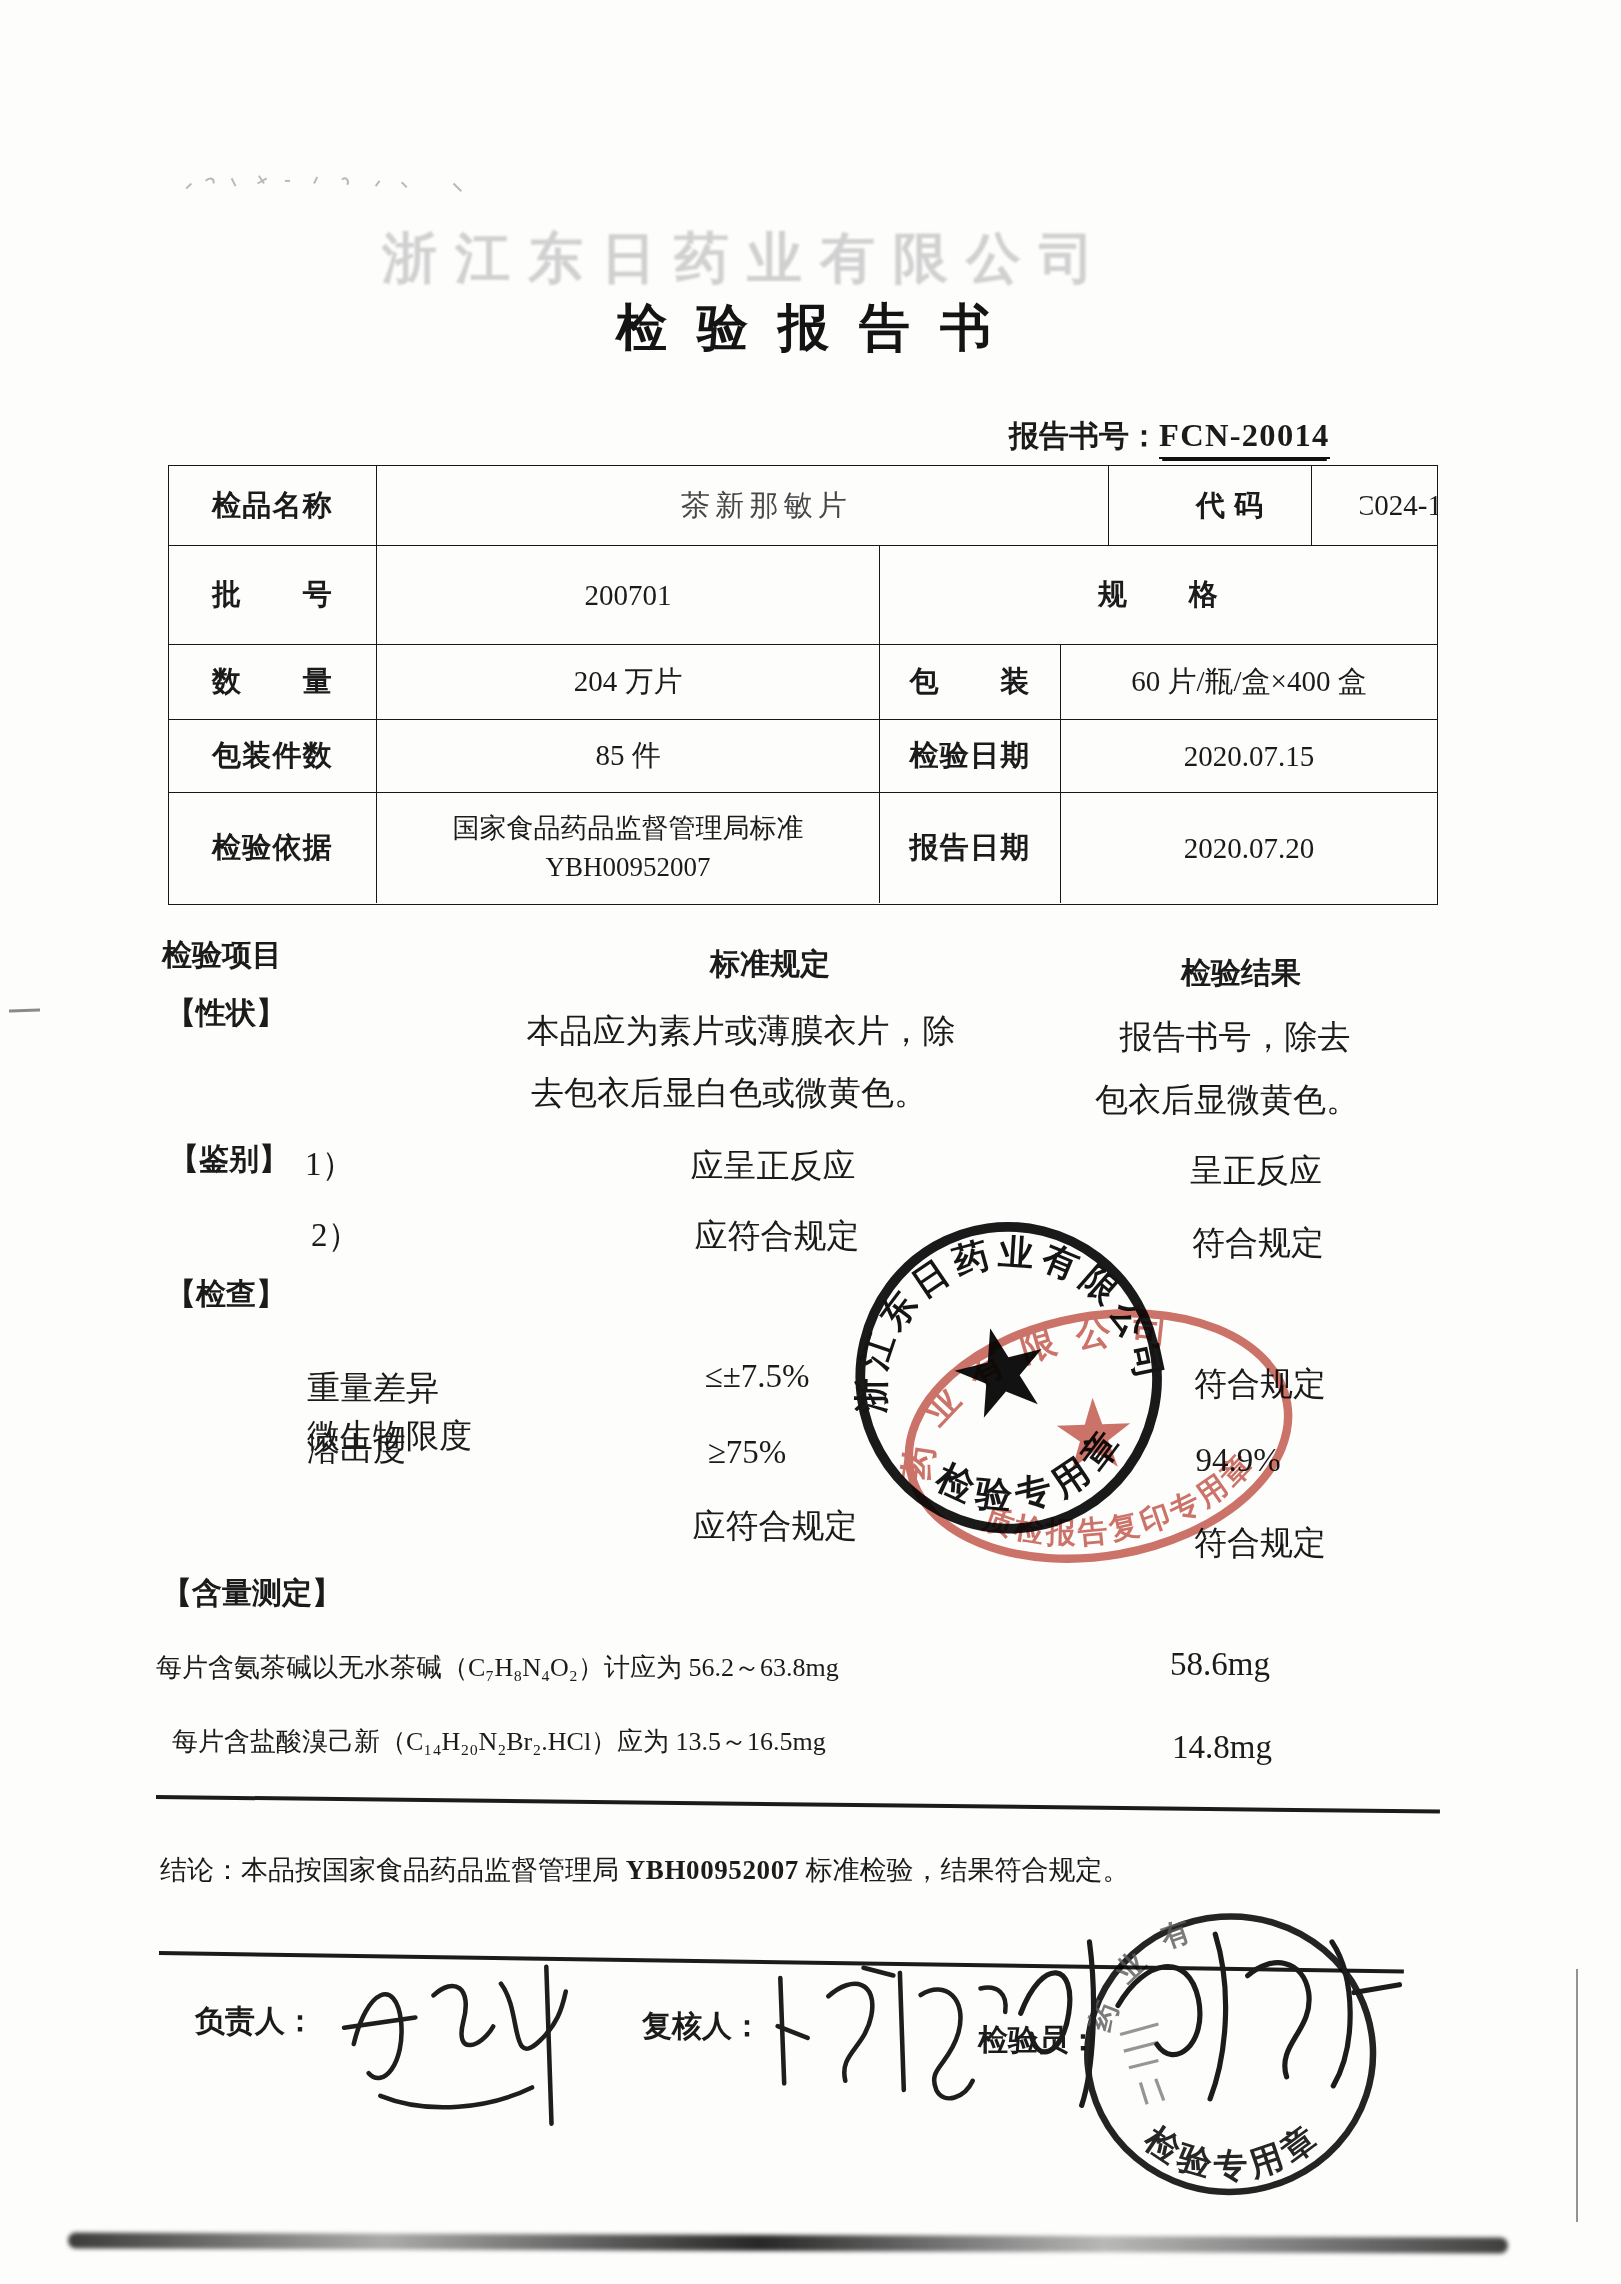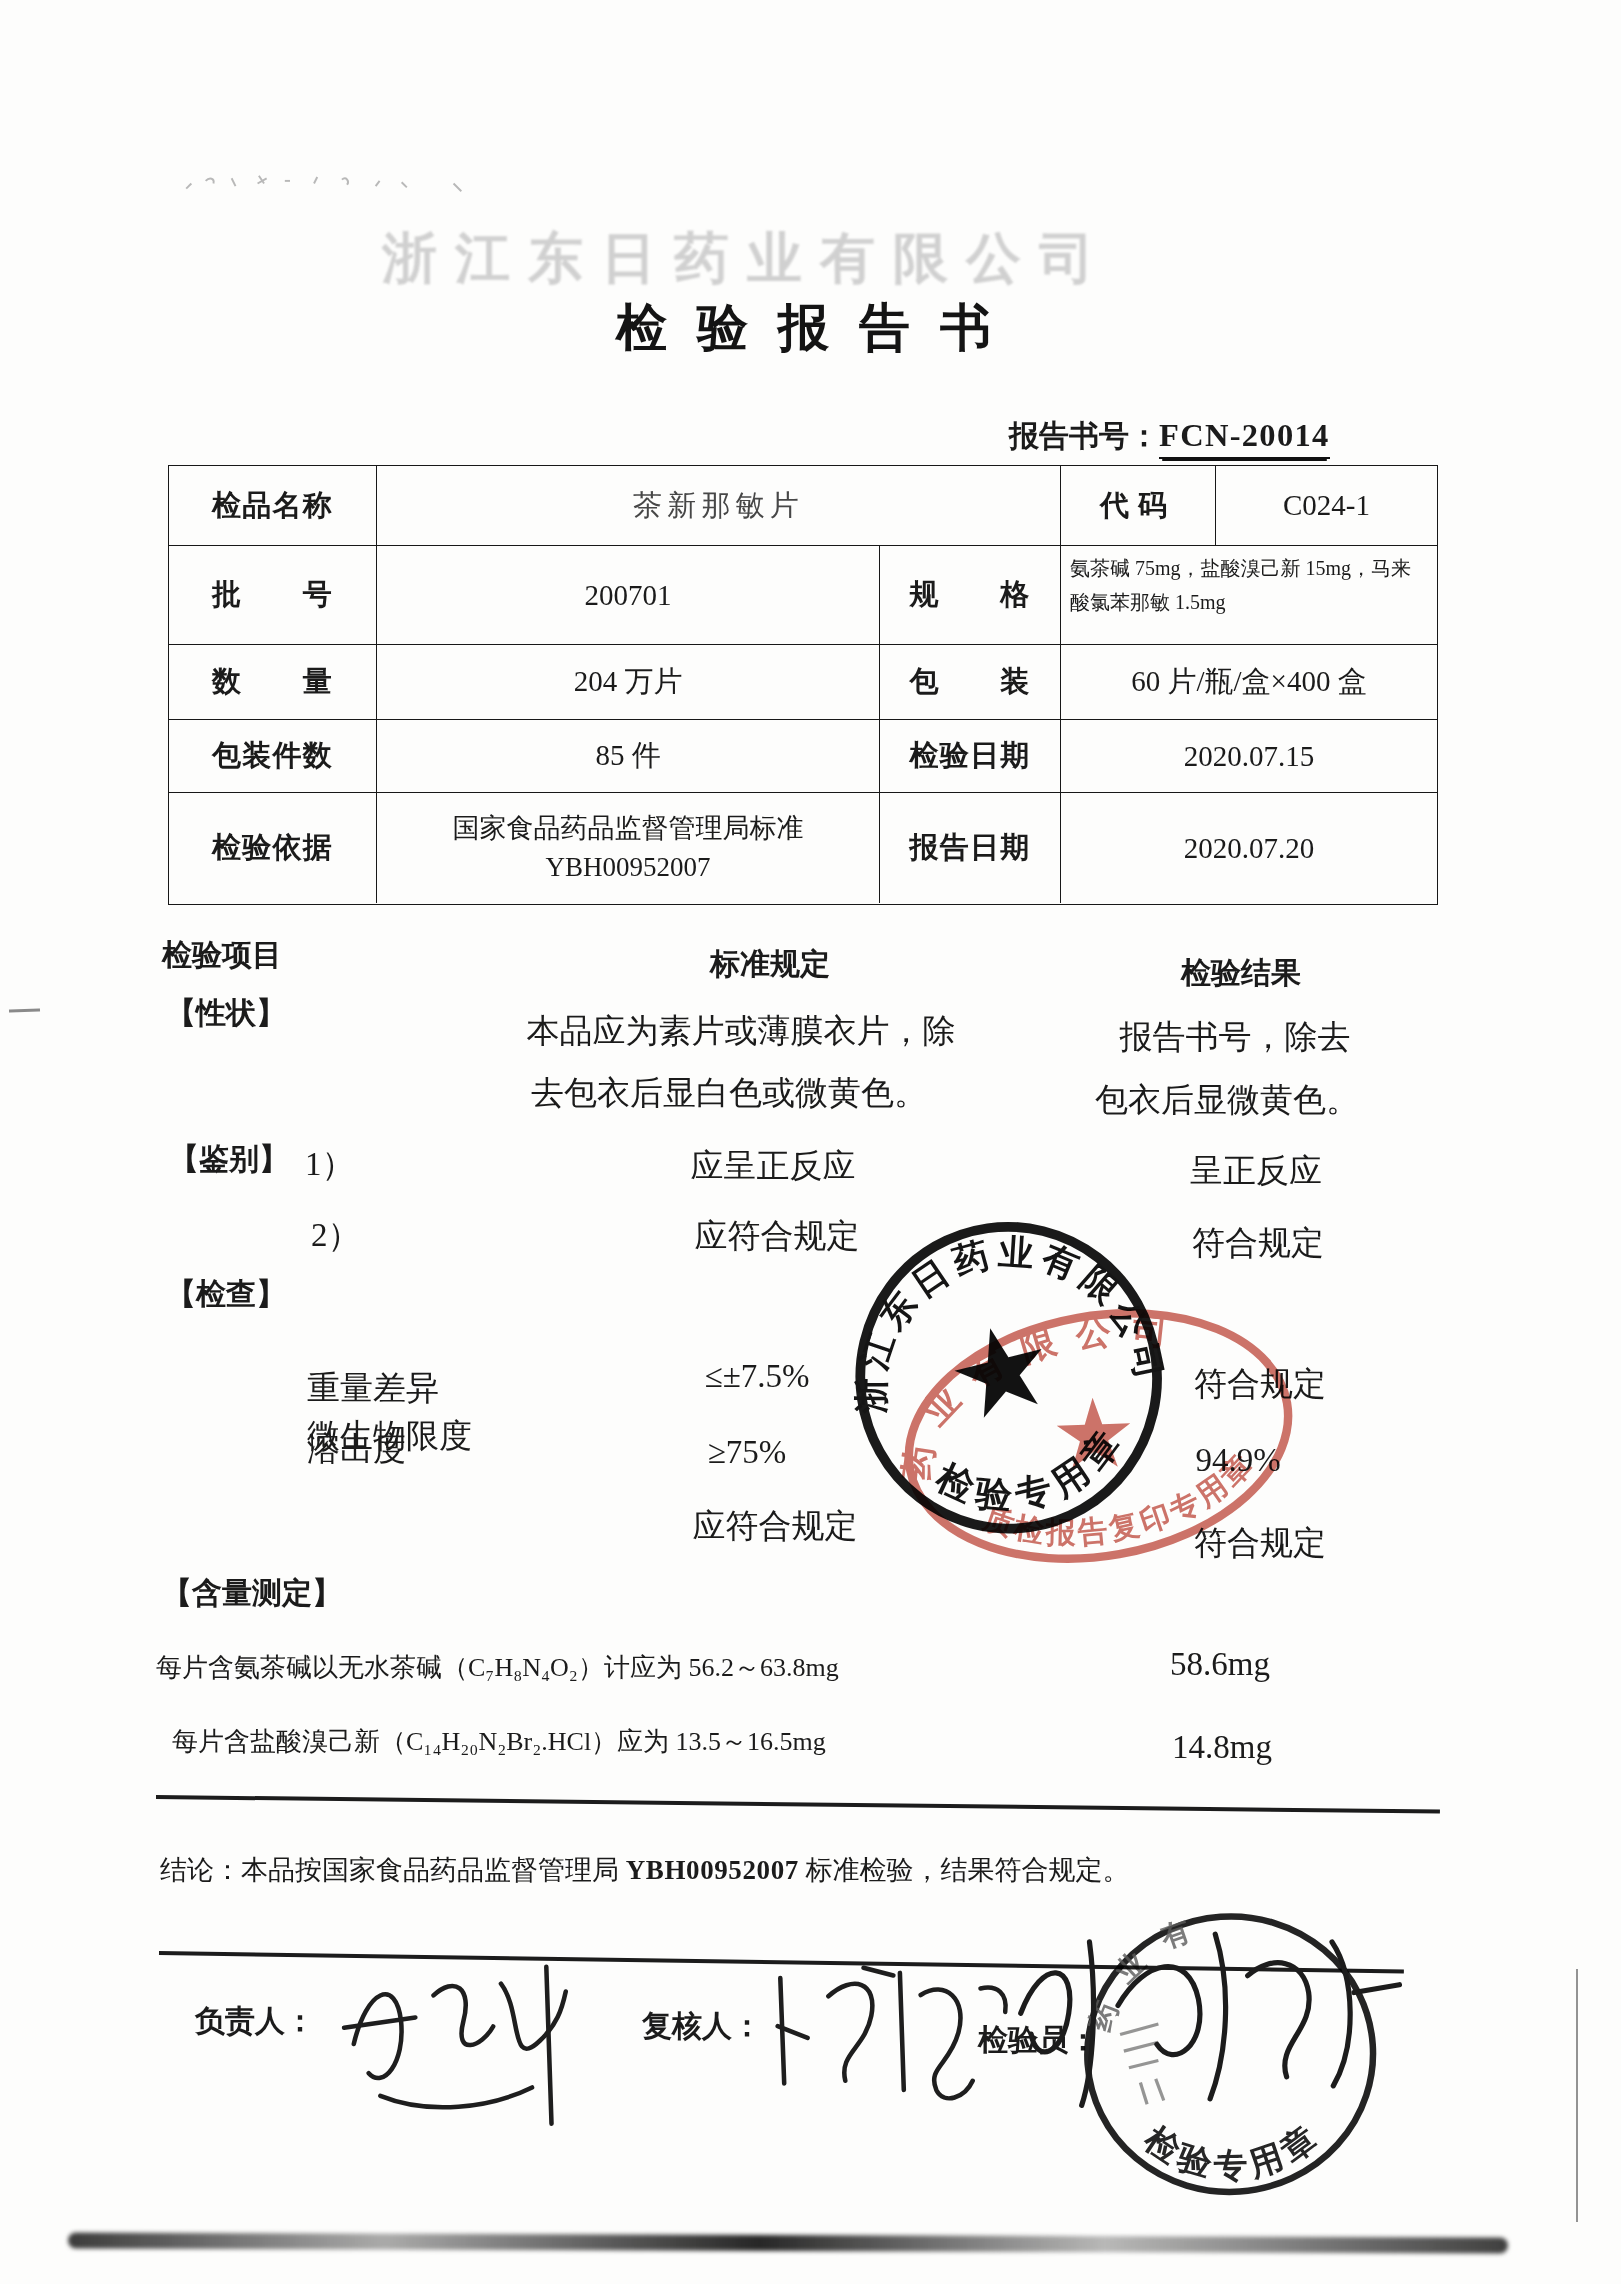--- a/index.html
+++ b/index.html
@@ -60,34 +60,30 @@
   <div class="abs faded-title" style="left:382px;top:222px;z-index:1;">浙江东日药业有限公司</div>
 
   <div class="abs doc-title" style="left:616px;top:294px;z-index:2;">检验报告书</div>
 
   <div class="abs repno" style="left:1009px;top:416px;z-index:2;">
     <span class="repno-label">报告书号：</span>
     <span class="repno-val">FCN-20014</span>
   </div>
 
   <div class="abs itable">
-    <div class="trow" style="height:79px;">
+    <div class="trow" style="height:79px;gap:48px;">
       <div class="tc lbl" style="width:208px;">检品名称</div>
       <div class="tc val" style="width:684px;color:#474747;letter-spacing:5.2px;">茶新那敏片</div>
       <div class="tc lbl" style="width:155px;letter-spacing:9px;">代码</div>
       <div class="tc val">C024-1</div>
     </div>
     <div class="trow" style="height:99px;">
       <div class="tc lbl" style="width:208px;">批　　号</div>
       <div class="tc val" style="width:503px;">200701</div>
       <div class="tc lbl" style="width:181px;">规　　格</div>
-      <div class="tc spec">
-        <span>氨茶碱 75mg，盐酸溴己新 15mg，马来</span>
-        <span>酸氯苯那敏 1.5mg</span>
-      </div>
     </div>
     <div class="trow" style="height:75px;">
       <div class="tc lbl" style="width:208px;">数　　量</div>
       <div class="tc val" style="width:503px;">204 万片</div>
       <div class="tc lbl" style="width:181px;">包　　装</div>
       <div class="tc val">60 片/瓶/盒×400 盒</div>
     </div>
     <div class="trow" style="height:73px;">
       <div class="tc lbl" style="width:208px;">包装件数</div>
       <div class="tc val" style="width:503px;">85 件</div>

